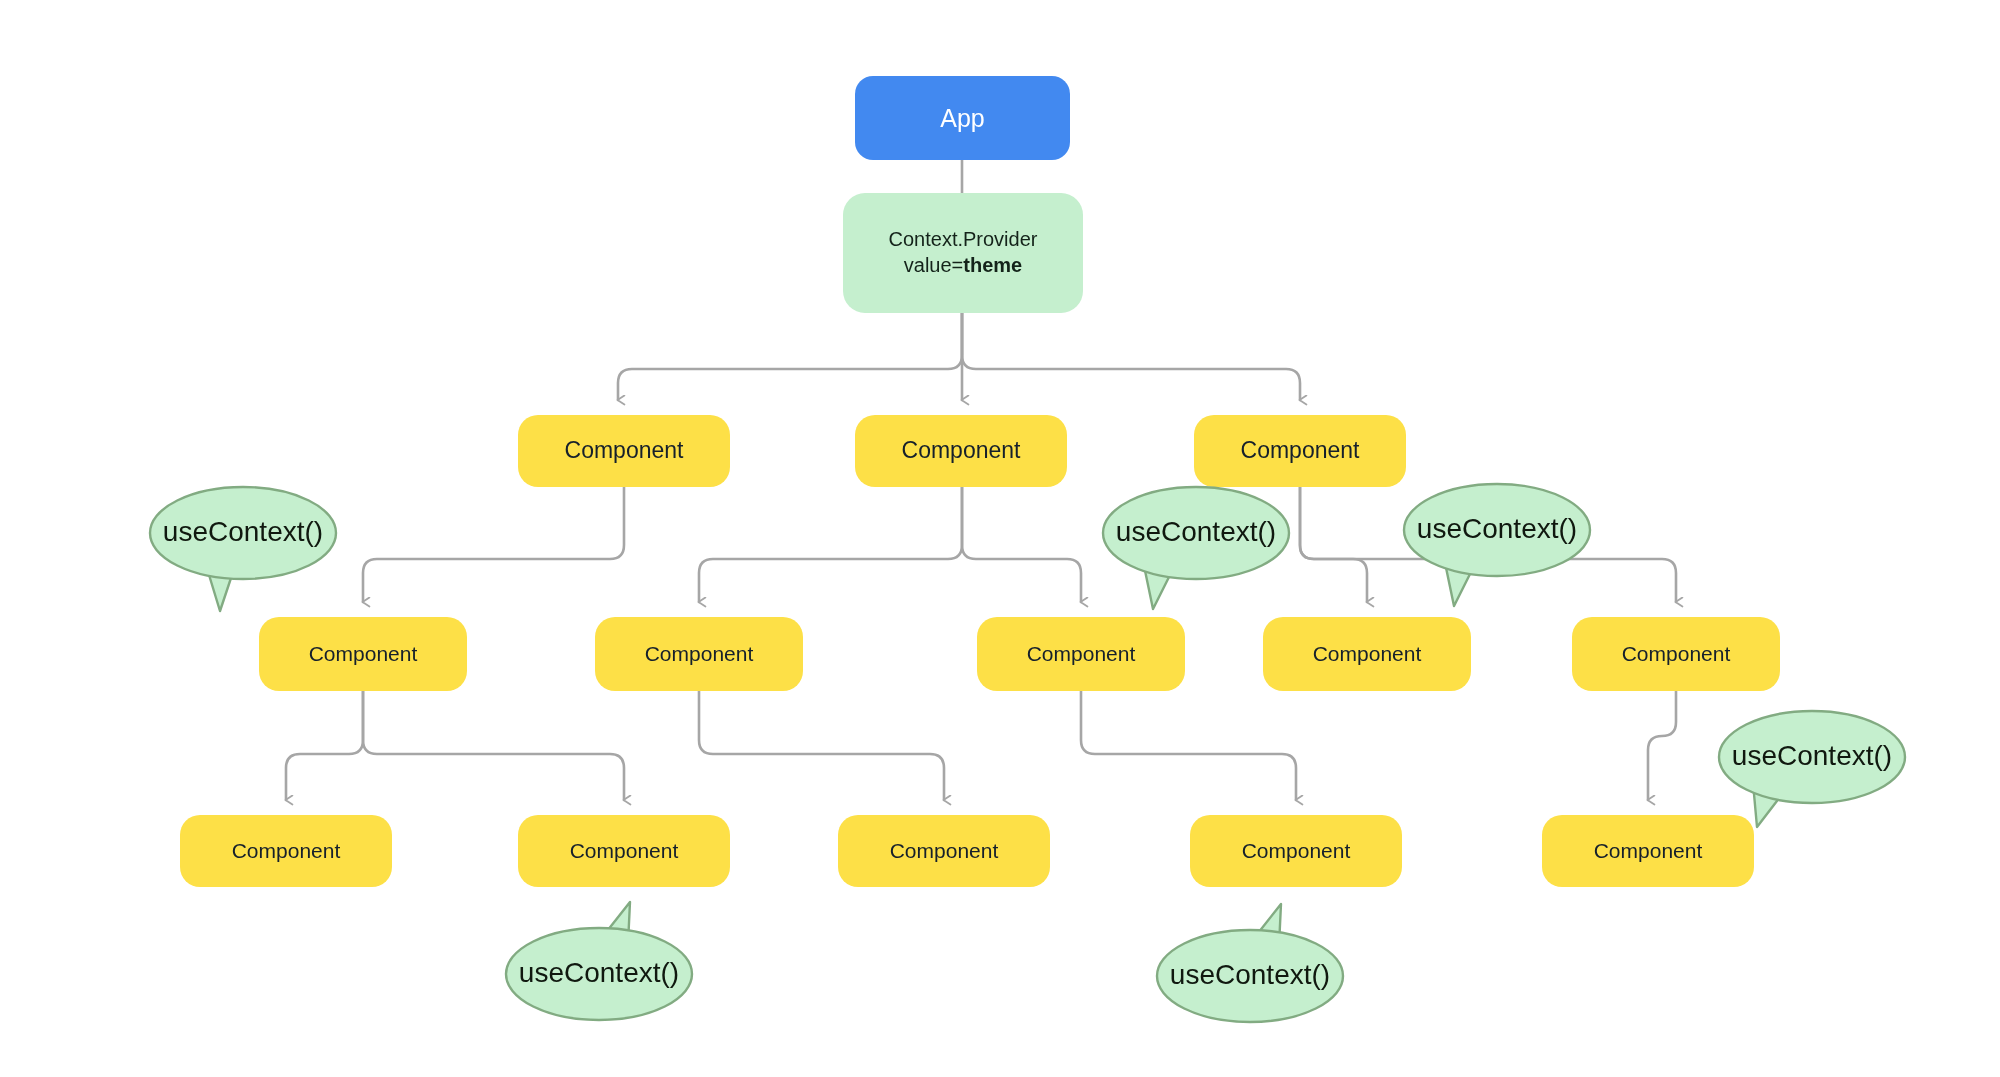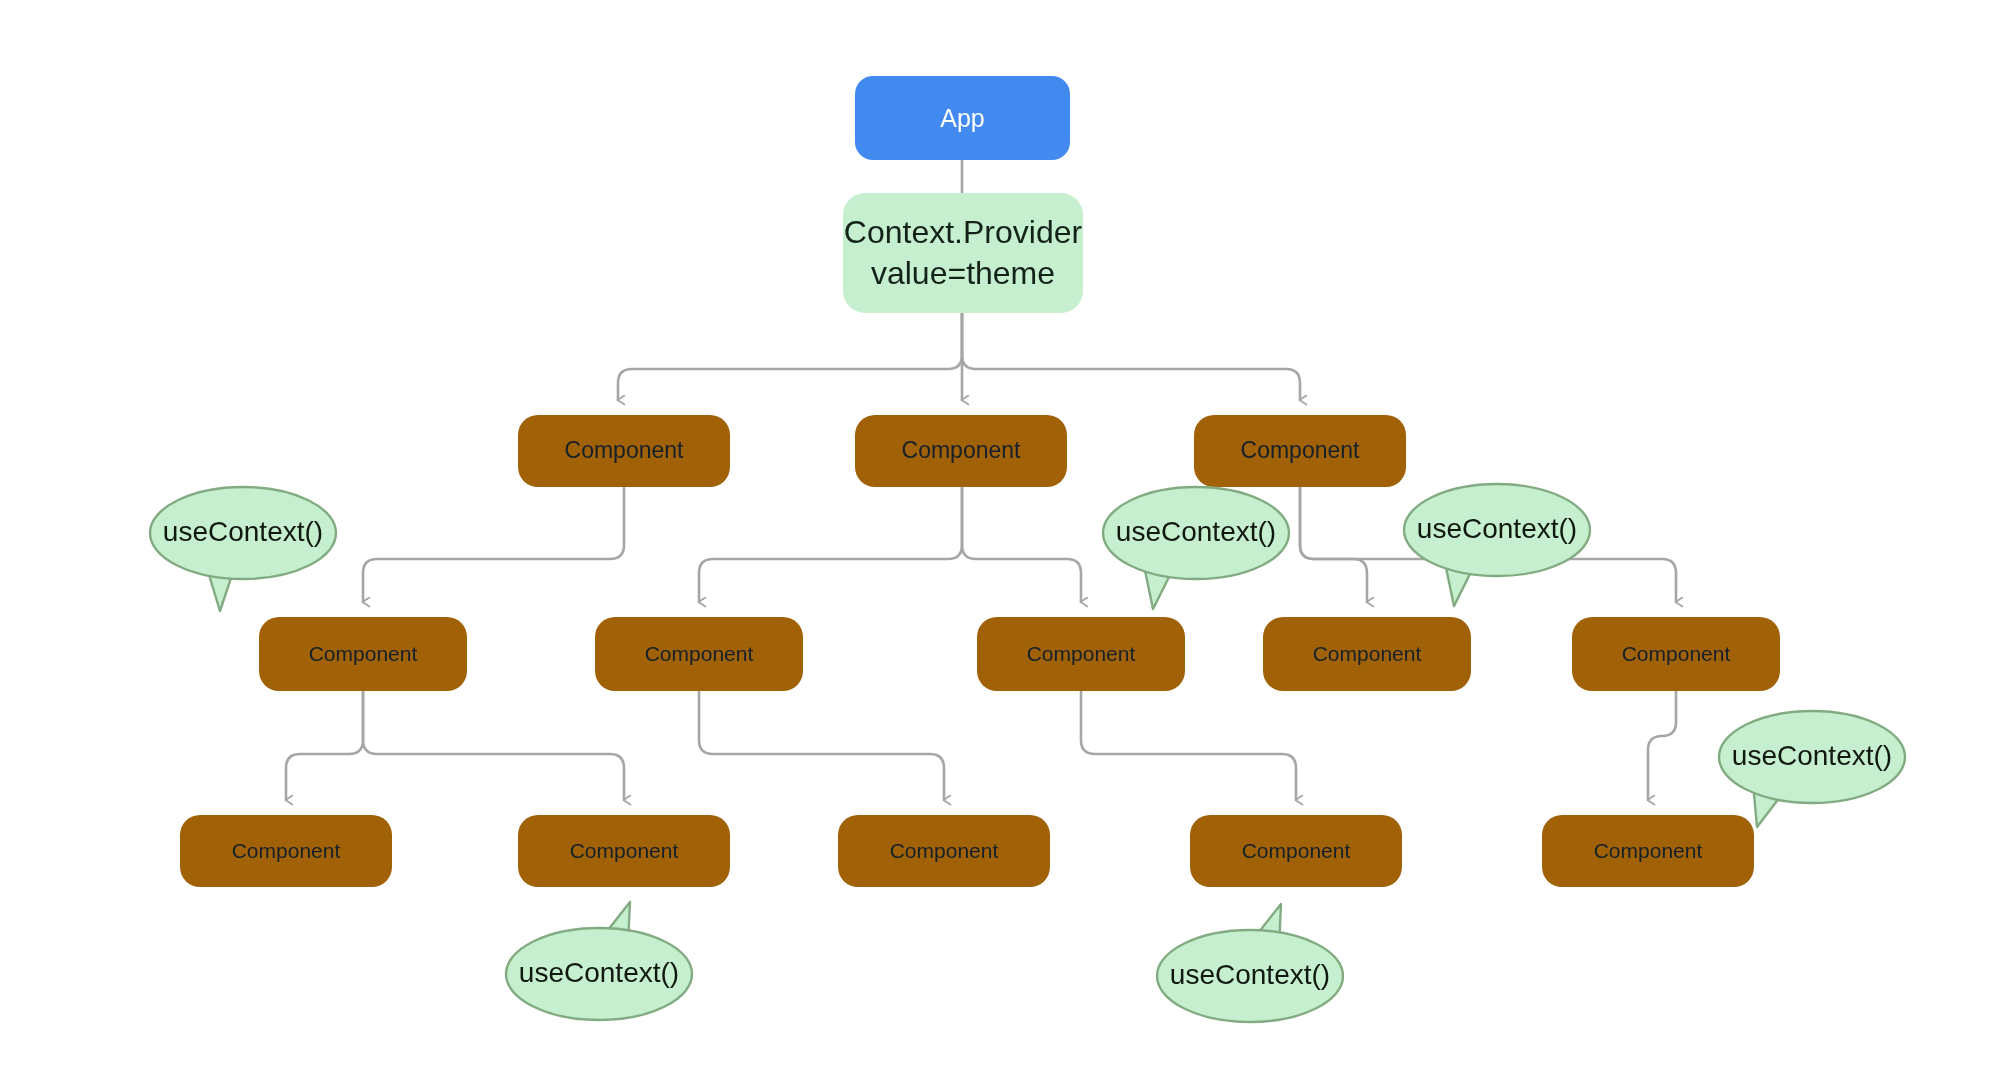--- a/index.html
+++ b/index.html
@@ -47,30 +47,30 @@
   }
   .node.app {
     background: #4289f0;
     color: #ffffff;
     font-size: 25px;
     border-radius: 18px;
   }
   .node.provider {
     background: #c5efce;
     color: #14231a;
-    font-size: 32px;
+    font-size: 20px;
     border-radius: 22px;
   }
   .node.component {
-    background: #a16207;
+    background: #fde047;
     color: #16202b;
     border-radius: 20px;
   }
   .node .line2 { display: block; }
-  .node .bold { font-weight: normal; }
+  .node .bold { font-weight: bold; }
 
   .bubble {
     position: absolute;
     display: flex;
     align-items: center;
     justify-content: center;
   }
   .bubble svg { position: absolute; left: 0; top: 0; overflow: visible; }
   .bubble .bubble-text {
     position: relative;

